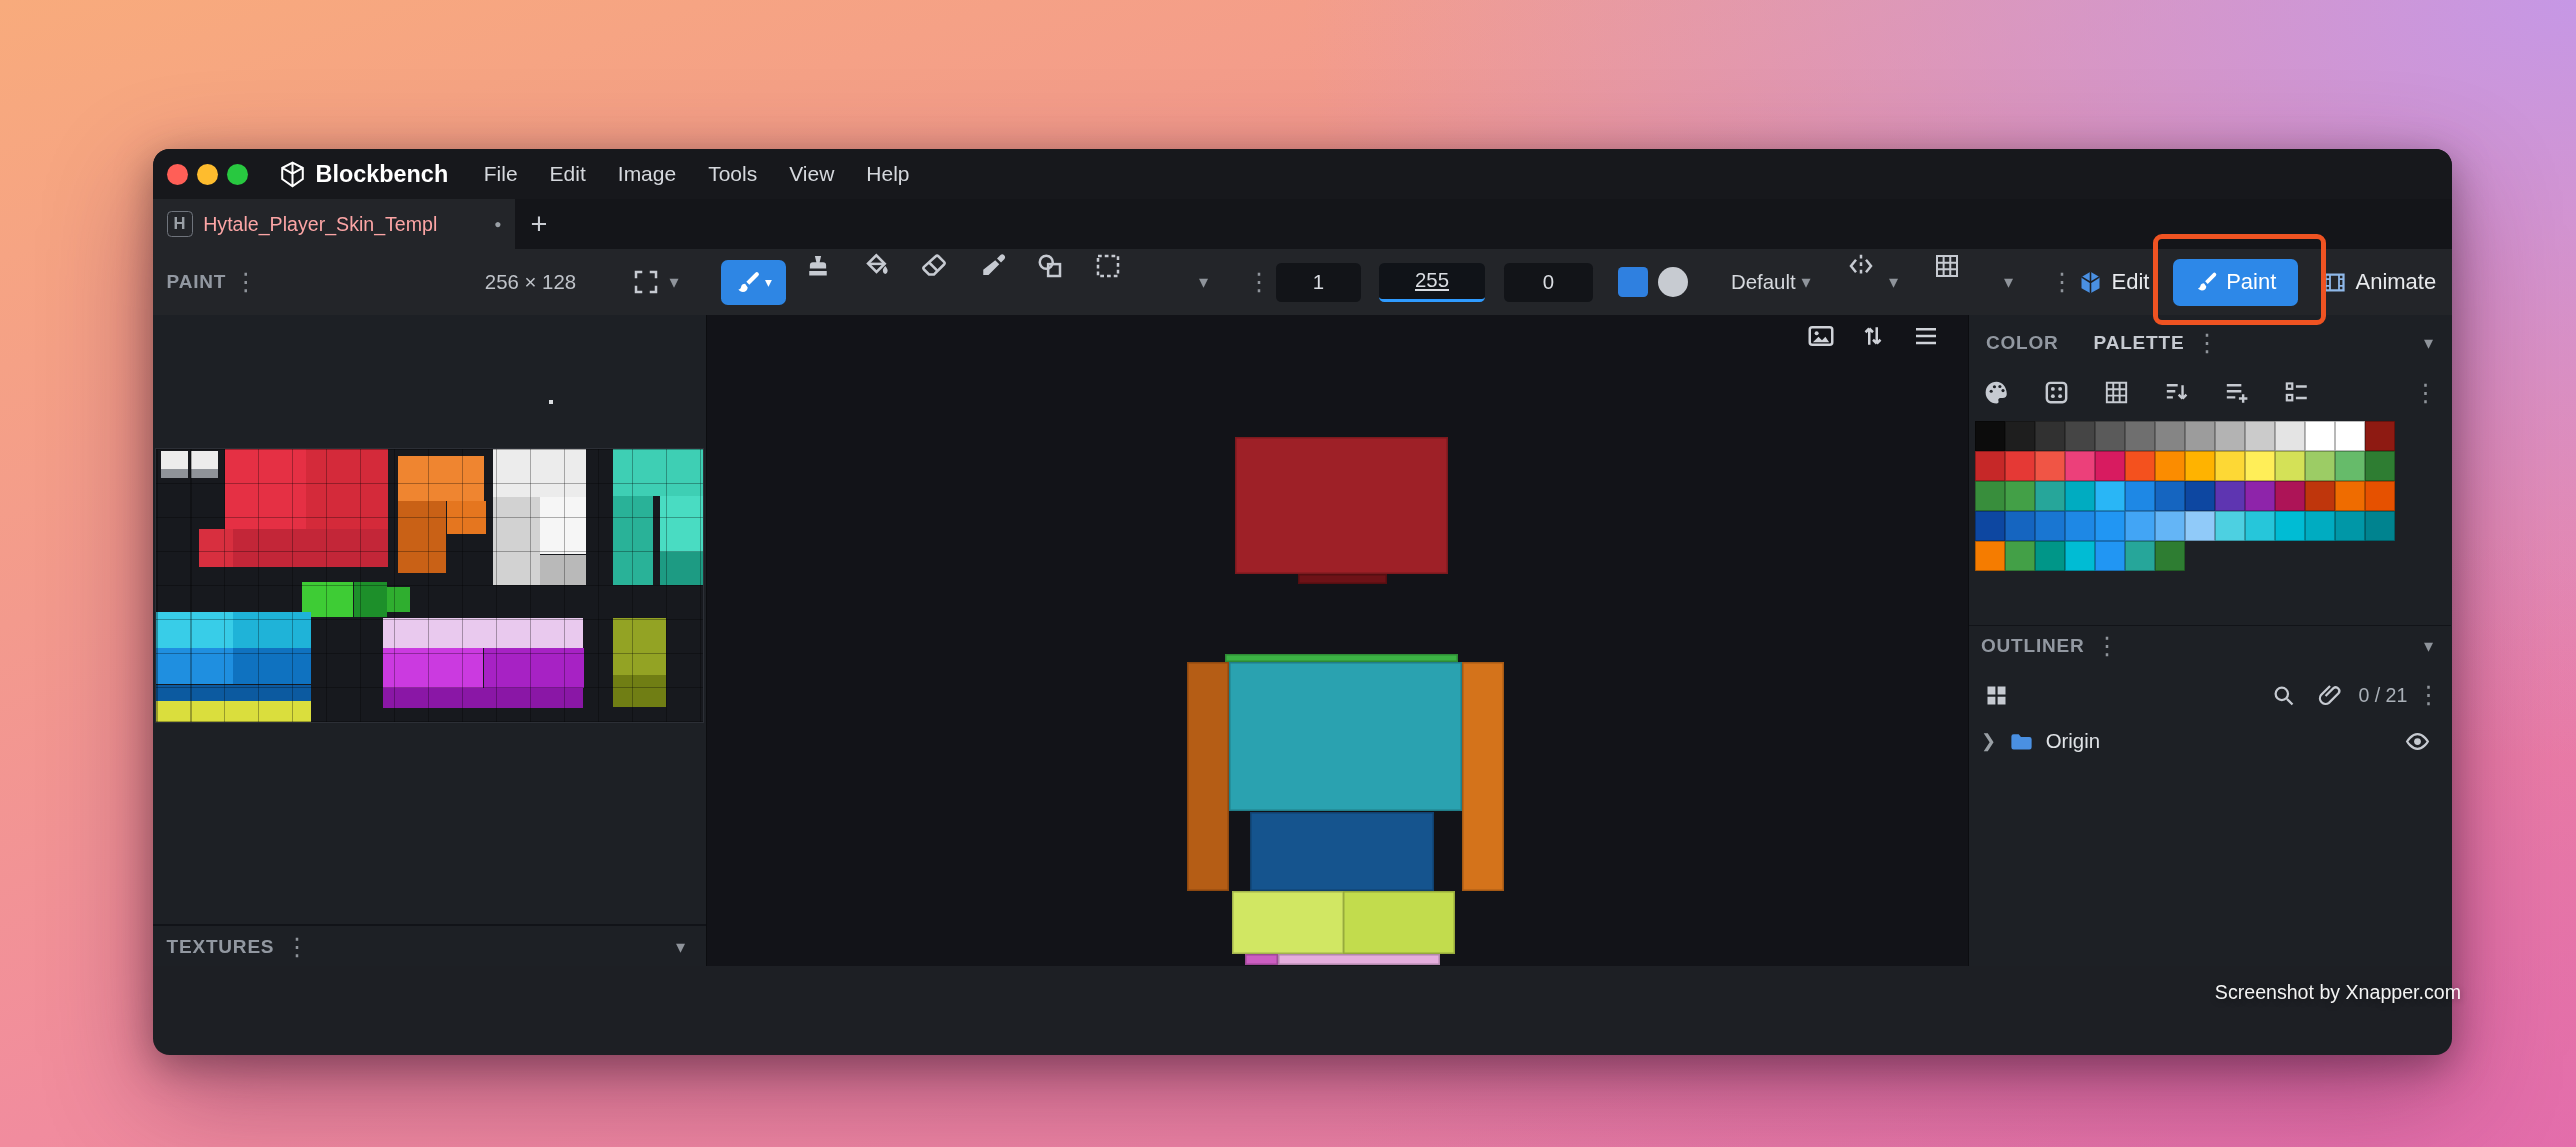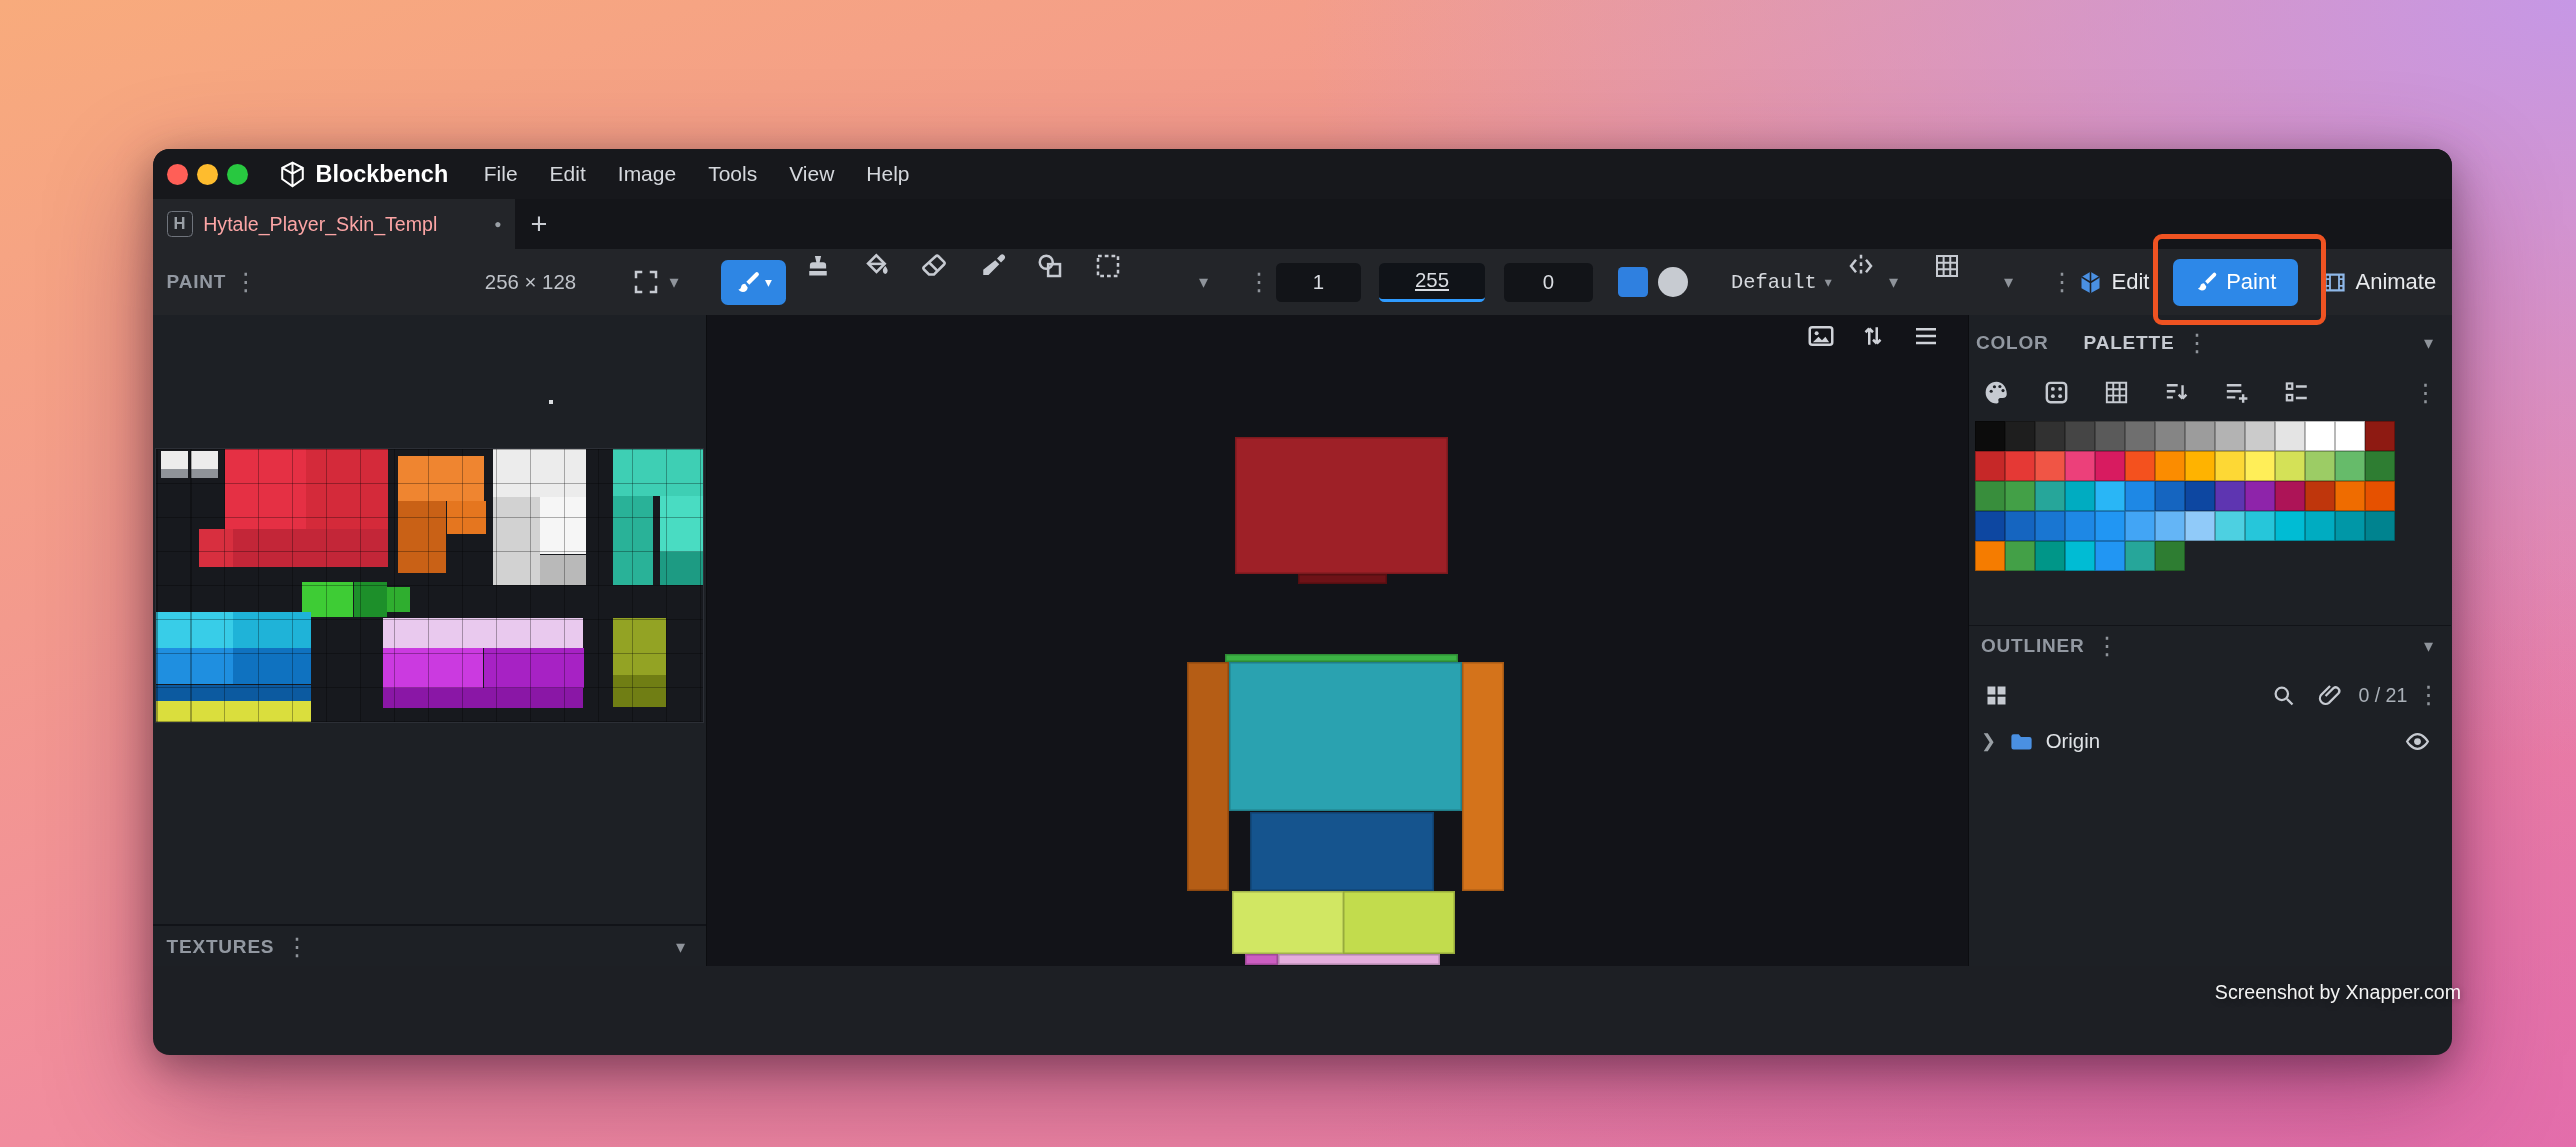--- a/index.html
+++ b/index.html
@@ -38,21 +38,21 @@
   .panel-title{color:#9298a1;font-size:19px;font-weight:600;letter-spacing:0.8px;}
   .dim-label{color:#bfc3c9;font-size:20.4px;}
   .tool-btn{width:33px;height:33px;display:flex;align-items:center;justify-content:center;}
   .brush-btn{position:absolute;left:568px;top:10.6px;width:65px;height:45px;background:#2e86e4;border-radius:6.8px;
     display:flex;align-items:center;justify-content:center;gap:3px;color:#fff;}
   .num-input{position:absolute;top:13.6px;height:39px;background:#121418;border:none;border-radius:5.3px;color:#dadde2;
     font-size:20.4px;text-align:center;font-family:"Liberation Sans",sans-serif;box-sizing:border-box;}
   .num-input.focused{border-bottom:3.8px solid #2f9bff;background:#101318;}
   .swatch-sq{position:absolute;left:1465px;top:18px;width:30px;height:30px;border-radius:4.5px;background:#2f80e0;}
   .swatch-ci{position:absolute;left:1505px;top:18px;width:30px;height:30px;border-radius:50%;background:#c7cbd1;}
-  .dropdown{color:#d6d9de;font-size:20.4px;display:flex;align-items:center;gap:6px;font-family:Liberation Mono, monospace;}
+  .dropdown{color:#d6d9de;font-size:20.4px;display:flex;align-items:center;gap:6px;}
   .mode{color:#e8eaed;font-size:22px;display:flex;align-items:center;gap:7.5px;}
   .paint-pill{position:absolute;left:2020px;top:9.8px;width:125px;height:47px;background:#2d88e8;border-radius:6.8px;
     display:flex;align-items:center;justify-content:center;gap:7.5px;color:#fff;font-size:22px;}
   .annotation{position:absolute;left:2000px;top:85px;width:173px;height:91px;border:5.3px solid #ef5322;border-radius:9px;
     box-sizing:border-box;pointer-events:none;z-index:60;}
   
   .content{position:relative;height:651px;}
   .panel-left{position:absolute;left:0;top:0;width:553px;height:651px;background:#1d2025;}
   .viewport{position:absolute;left:553px;top:0;width:1263px;height:651px;background:#121318;overflow:hidden;
     border-left:1.5px solid #0c0d10;border-right:1.5px solid #0c0d10;box-sizing:border-box;}
@@ -333,21 +333,21 @@
             <div class="mpart px-grid" style="left: 543px; top: 497px; width: 184px; height: 79px; background: rgb(21, 84, 142);"></div>
             <div class="mpart px-grid" style="left: 525px; top: 576px; width: 112px; height: 63px; background: rgb(209, 231, 99);"></div>
             <div class="mpart px-grid" style="left: 636px; top: 576px; width: 112px; height: 63px; background: rgb(194, 220, 77);"></div>
             <div class="mpart" style="left: 538px; top: 639px; width: 33px; height: 11.3px; background: rgb(204, 94, 194);"></div>
             <div class="mpart" style="left: 571px; top: 639px; width: 162px; height: 11.3px; background: rgb(229, 174, 221);"></div>
           </div>
       </div>
 
       <div class="panel-right">
         <div class="rp-header">
-          <span class="panel-title" style="margin-left:7px">COLOR</span>
+          <span class="panel-title" style="margin-left:17px">COLOR</span>
           <span class="panel-title" style="margin-left:35px;color:#c6cad1">PALETTE</span>
           <span class="kebab" style="margin-left:10.6px">⋮</span>
           <span class="chev" style="margin-left:auto;margin-right:18px">▾</span>
         </div>
         <div class="rp-icons">
           <span class="tool-btn" style="margin-left:10.6px">
             <svg viewBox="0 0 24 24" width="29" height="29">
                 <path d="M12 3a9 9 0 0 0 0 18c1.3 0 2.1-.9 1.6-2-.5-1.2.3-2.4 1.6-2.4h1.9c2.1 0 3.4-1.3 3.4-3.3C20.5 7.2 16.7 3 12 3z" fill="currentColor"></path>
                 <circle cx="7.6" cy="11" r="1.3" fill="#1d2025"></circle>
                 <circle cx="10.3" cy="7.2" r="1.3" fill="#1d2025"></circle>

